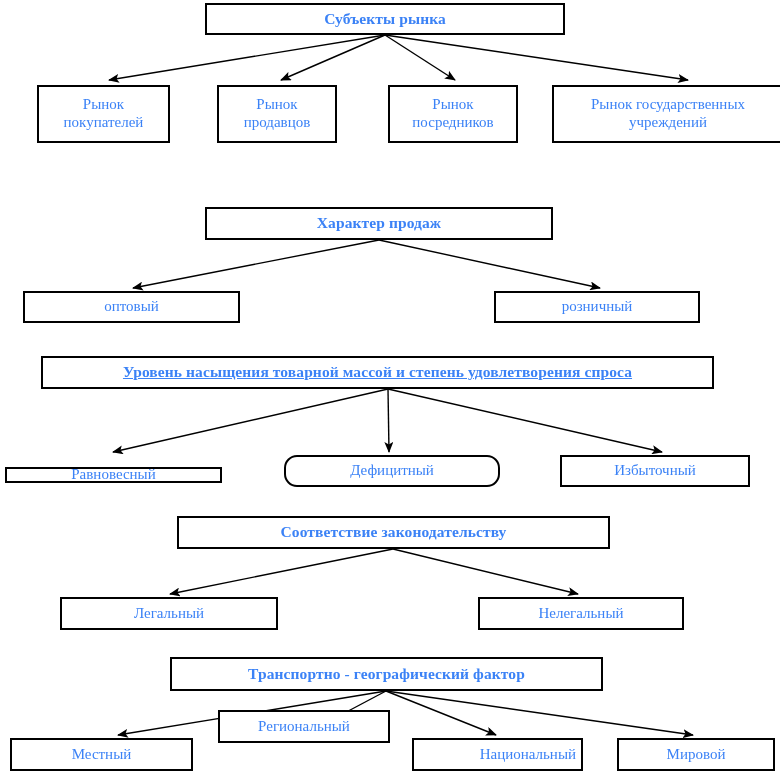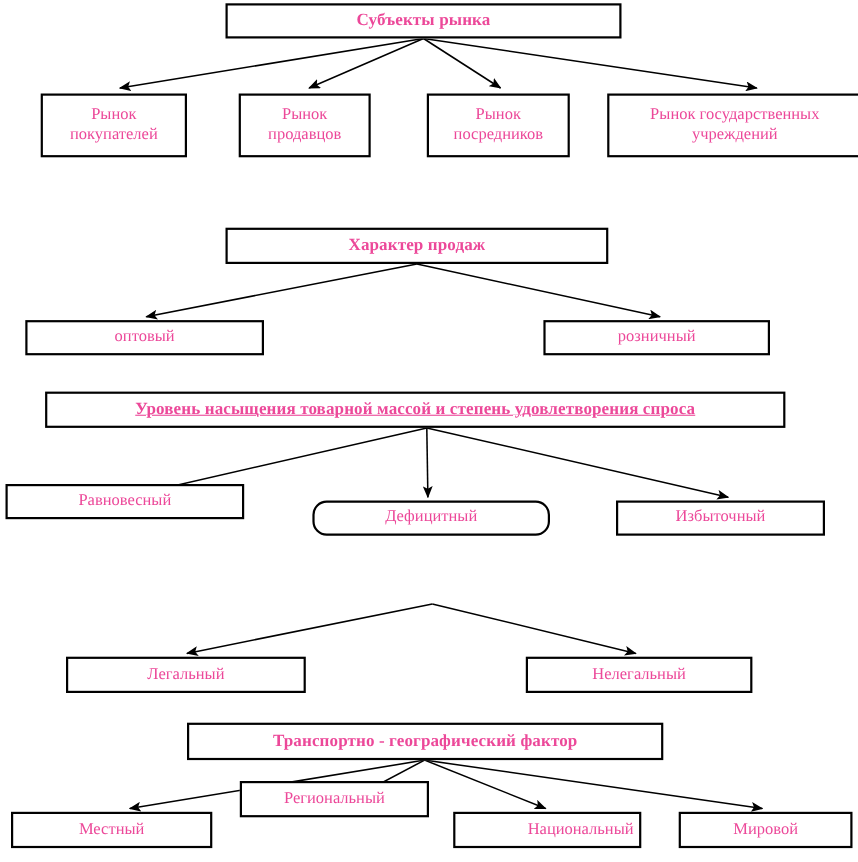--- a/index.html
+++ b/index.html
@@ -25,21 +25,21 @@
   }
   .node {
     position: absolute;
     box-sizing: border-box;
     border: 2px solid #000000;
     background: #ffffff;
     display: flex;
     align-items: center;
     justify-content: center;
     text-align: center;
-    color: #ec4899;
+    color: #3b82f6;
     line-height: 1.18;
     z-index: 2;
   }
   .node.head {
     font-weight: bold;
     font-size: 15.5px;
     letter-spacing: 0.1px;
   }
   .node.leaf {
     font-weight: normal;
@@ -123,30 +123,33 @@
     <span class="label">оптовый</span>
   </div>
   <div class="node leaf" style="left:494px; top:291px; width:206px; height:32px;">
     <span class="label">розничный</span>
   </div>
 
   <div class="node head" style="left:41px; top:356px; width:673px; height:33px;text-decoration:underline;">
     <span class="label">Уровень насыщения товарной массой и степень удовлетворения спроса</span>
   </div>
 
-  <div class="node leaf" style="left:5px; top:440px; width:217px; height:32px;">
+  <div class="node leaf" style="left:5px; top:467px; width:217px; height:16px;">
     <span class="label">Равновесный</span>
   </div>
   <div class="node leaf" style="left:284px; top:455px; width:216px; height:32px;border-radius:13px;">
     <span class="label">Дефицитный</span>
   </div>
   <div class="node leaf" style="left:560px; top:455px; width:190px; height:32px;">
     <span class="label">Избыточный</span>
   </div>
 
+  <div class="node head" style="left:177px; top:516px; width:433px; height:33px;">
+    <span class="label">Соответствие законодательству</span>
+  </div>
 
   <div class="node leaf" style="left:60px; top:597px; width:218px; height:33px;">
     <span class="label">Легальный</span>
   </div>
   <div class="node leaf" style="left:478px; top:597px; width:206px; height:33px;">
     <span class="label">Нелегальный</span>
   </div>
 
   <div class="node head" style="left:170px; top:657px; width:433px; height:34px;">
     <span class="label">Транспортно - географический фактор</span>

